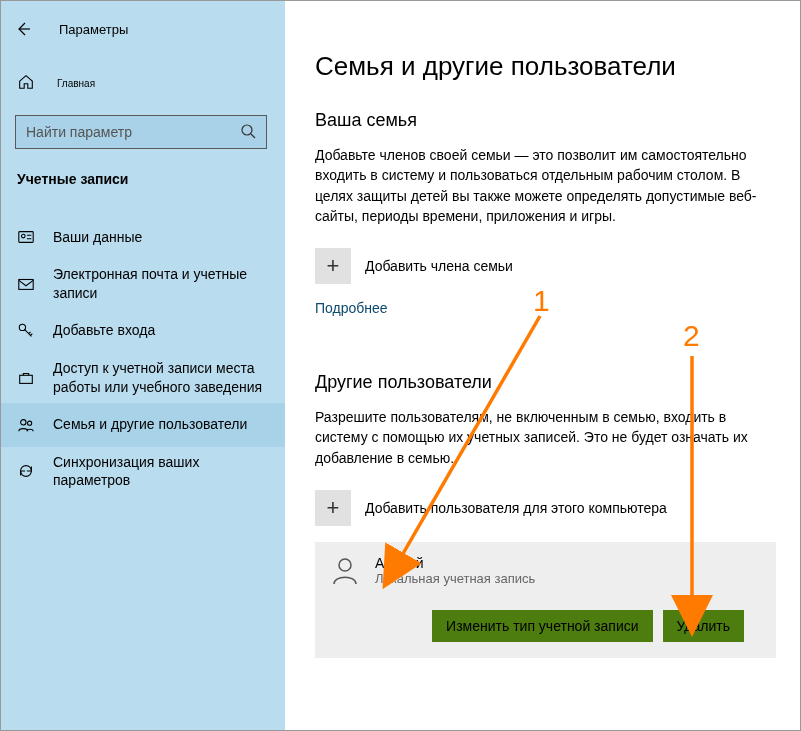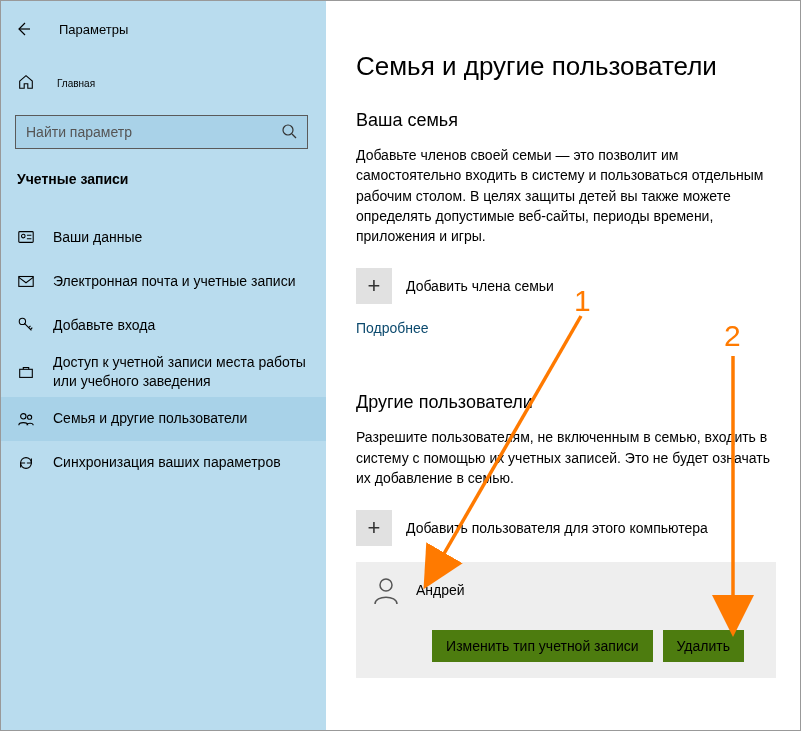--- a/index.html
+++ b/index.html
@@ -8,21 +8,21 @@
     font-size: 14px;
     color: #000;
     background: #fff;
     width: 801px;
     height: 731px;
     overflow: hidden;
     border: 1px solid #999;
   }
   .layout { display: flex; height: 100%; }
   .sidebar {
-    width: 325px;
+    width: 284px;
     background: #b9dcee;
     padding-top: 10px;
     flex-shrink: 0;
   }
   .titlebar { display: flex; align-items: center; height: 36px; padding-left: 14px; gap: 28px; }
   .back-btn { width: 16px; height: 16px; display:flex; align-items:center; justify-content:center; cursor:pointer; }
   .app-title { font-size: 13px; }
   .home-row { display: flex; align-items: center; height: 36px; padding-left: 16px; gap: 22px; margin-top: 18px; cursor:pointer; }
   .home-row span.label { font-size: 10px; text-align: center; }
   .search-box {
@@ -215,20 +215,21 @@
       <div class="user-card">
         <div class="user-head">
           <div class="avatar">
             <svg width="32" height="32" viewBox="0 0 32 32">
                 <circle cx="16" cy="11" r="6" stroke="#555" stroke-width="1.5" fill="none"></circle>
                 <path d="M5 30 C5 21 27 21 27 30" stroke="#555" stroke-width="1.5" fill="none"></path>
               </svg>
           </div>
           <div class="user-info">
             <div class="uname">Андрей</div>
+            <div class="utype">Локальная учетная запись</div>
           </div>
         </div>
         <div class="user-actions">
           <button class="btn">Изменить тип учетной записи</button>
           <button class="btn">Удалить</button>
         </div>
       </div>
     </div>
 
     

